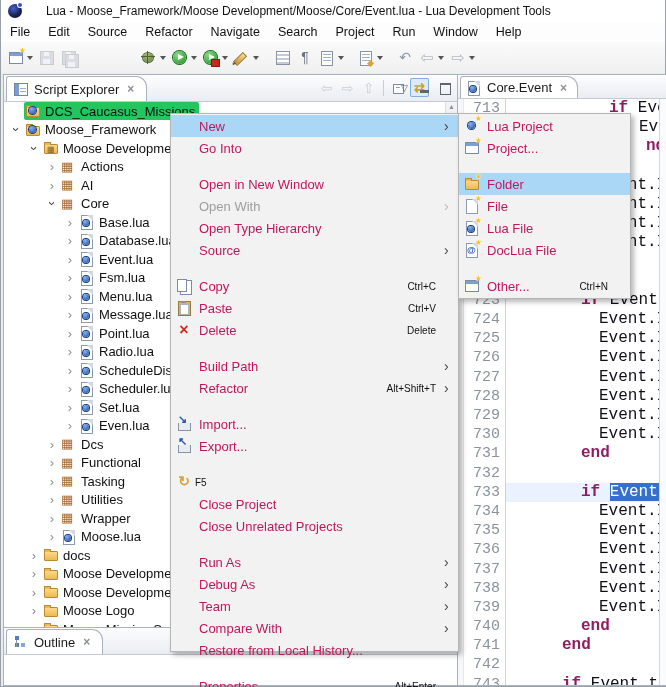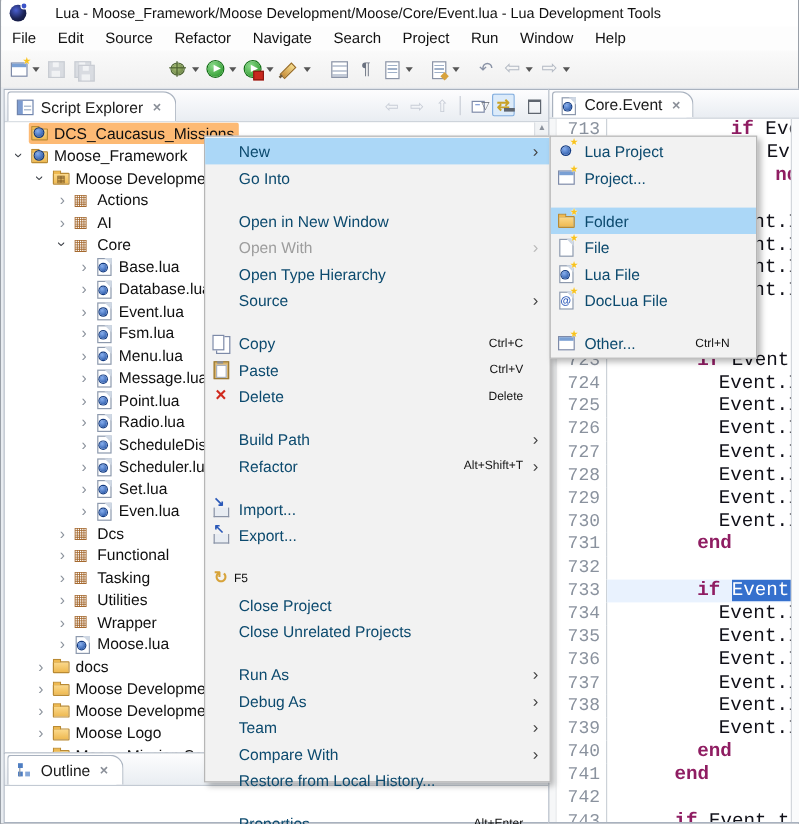--- a/index.html
+++ b/index.html
@@ -81,21 +81,21 @@
   .vt-sep{width:1px;height:16px;background:#c9ced6;margin:0 3px;}
   .wintools{position:absolute;right:3px;top:3px;display:flex;gap:1px;}
 
   .explorer-panel{left:2px;top:1px;width:453px;height:552px;}
   .tree{position:absolute;left:0;right:0;top:27px;bottom:0;background:#fff;overflow:hidden;}
   .trow{display:flex;align-items:center;height:18.5px;white-space:nowrap;}
   .chev{width:16px;text-align:center;color:#8c939d;font-size:13px;line-height:13px;flex:none;}
   .chev.open{transform:rotate(90deg);color:#3b3f46;}
   .chev.none{visibility:hidden;}
   .tinner{display:inline-flex;align-items:center;gap:4px;padding:1px 4px 1px 1px;border-radius:2px;}
-  .tinner.tsel{background:#fdba74;}
+  .tinner.tsel{background:#22c55e;}
   .tlabel{font-size:13px;color:#101010;}
   .vscroll{position:absolute;right:0;top:27px;bottom:0;width:11px;background:#f1f3f5;border-left:1px solid #dcdfe3;font-size:7px;color:#8a919b;text-align:center;line-height:10px;}
   .vscroll .thumb{position:absolute;left:1px;right:1px;top:11px;height:36px;background:#cdd2d8;}
 
   .outline-panel{left:2px;top:554px;width:453px;bottom:0;}
   .outline-body{position:absolute;inset:27px 0 0 0;background:#fff;}
 
   .editor-panel{left:456px;top:1px;width:209px;bottom:0;}
   .editor-panel .phead{height:23px;}
   .editor-panel .tab{height:21px;font-size:13px;padding:0 10px 0 5px;}
@@ -111,21 +111,21 @@
   .selx{background:#3570cd;color:#fff;}
   .overview-ruler{position:absolute;right:0;top:24px;bottom:0;width:7px;background:#fafbfc;border-left:1px solid #d3d7dc;}
 
   
   .cmenu{position:absolute;background:#f2f2f2;border:1px solid #b6b6b6;box-shadow:3px 3px 5px rgba(0,0,0,.28);padding:1px 0;z-index:50;}
   #cmenu{left:170px;top:113px;width:287px;height:535px;}
   #smenu{left:458px;top:113px;width:171px;z-index:60;}
   .mi{display:flex;align-items:center;height:22px;}
   .mi.hl{background:#abd7f7;}
   .mi .mic{width:22px;margin-left:2px;display:flex;justify-content:center;flex:none;}
-  .mi .mlabel{flex:1;margin-left:4px;font-size:13px;color:#0c4a6e;white-space:nowrap;overflow:hidden;}
+  .mi .mlabel{flex:1;margin-left:4px;font-size:13px;color:#be185d;white-space:nowrap;overflow:hidden;}
   .mi .msc{margin-right:8px;font-size:10px;color:#111;}
   .mi .marr{width:14px;flex:none;color:#444;font-size:14px;line-height:14px;}
   .mi.disabled .mlabel,.mi.disabled .msc{color:#9d9d9d;}
   .mi.disabled .marr{color:#b9b9b9;}
   .msep{height:1px;background:#d9d9d9;margin:3px 2px;}
 </style>
 </head>
 <body>
 
 <div class="window">

